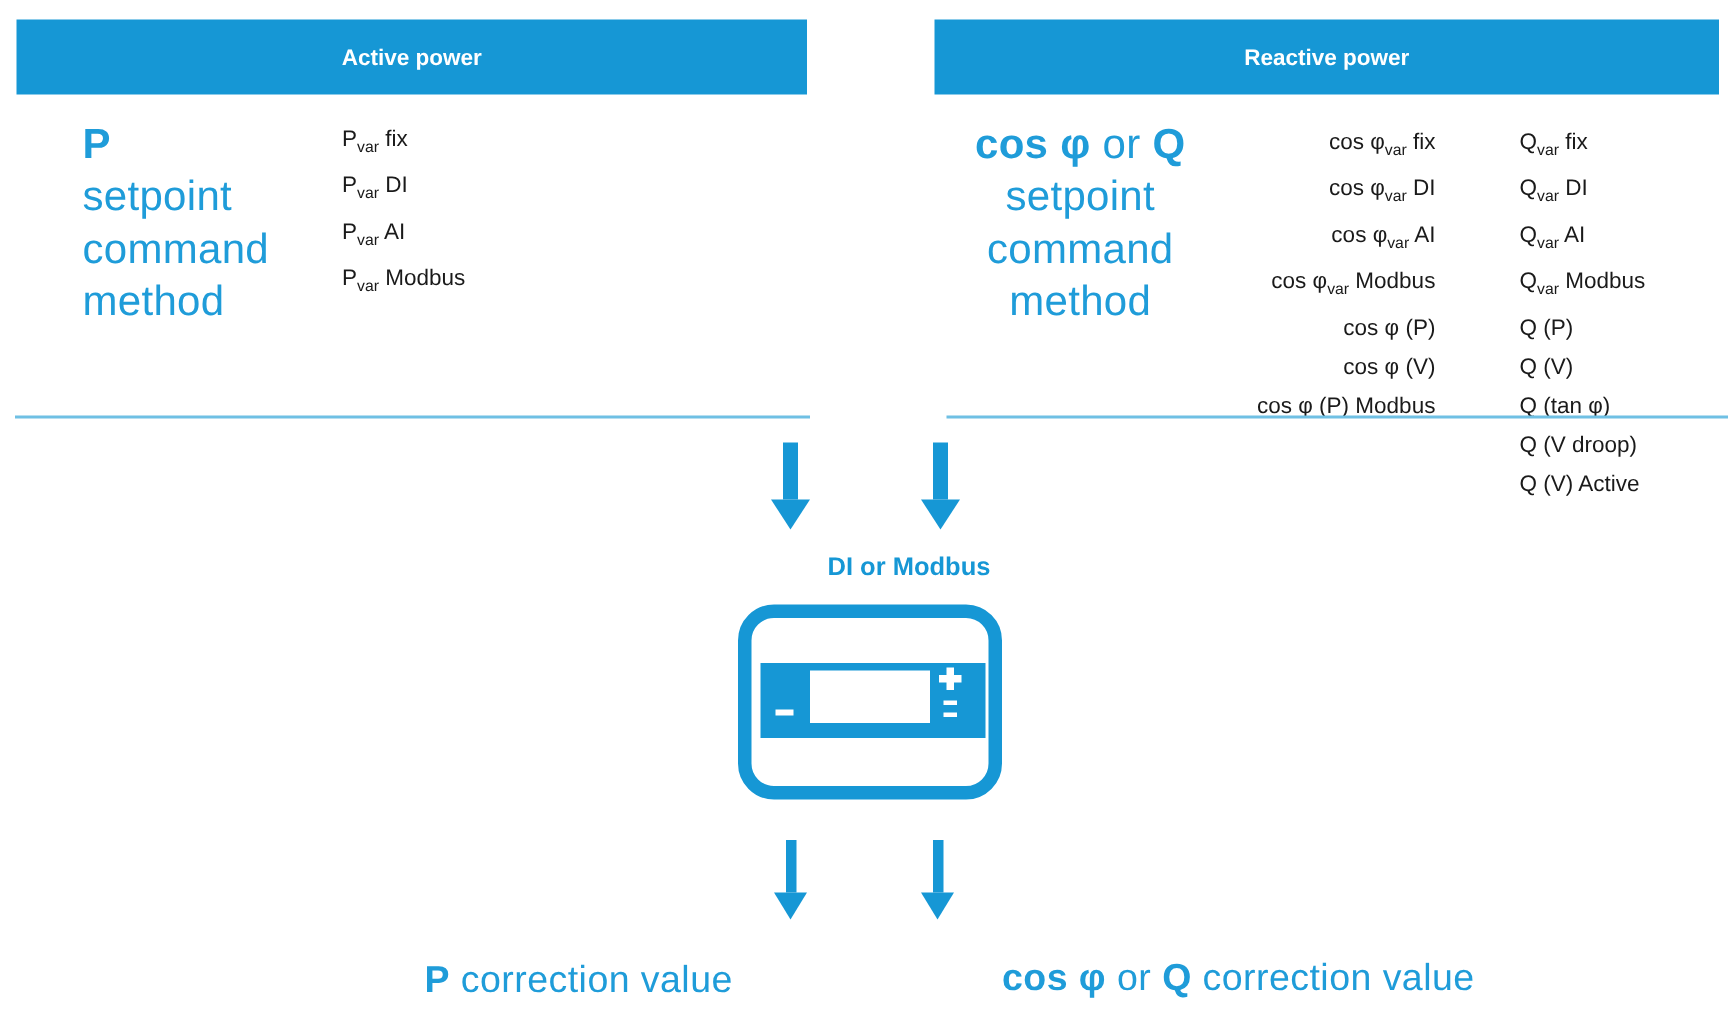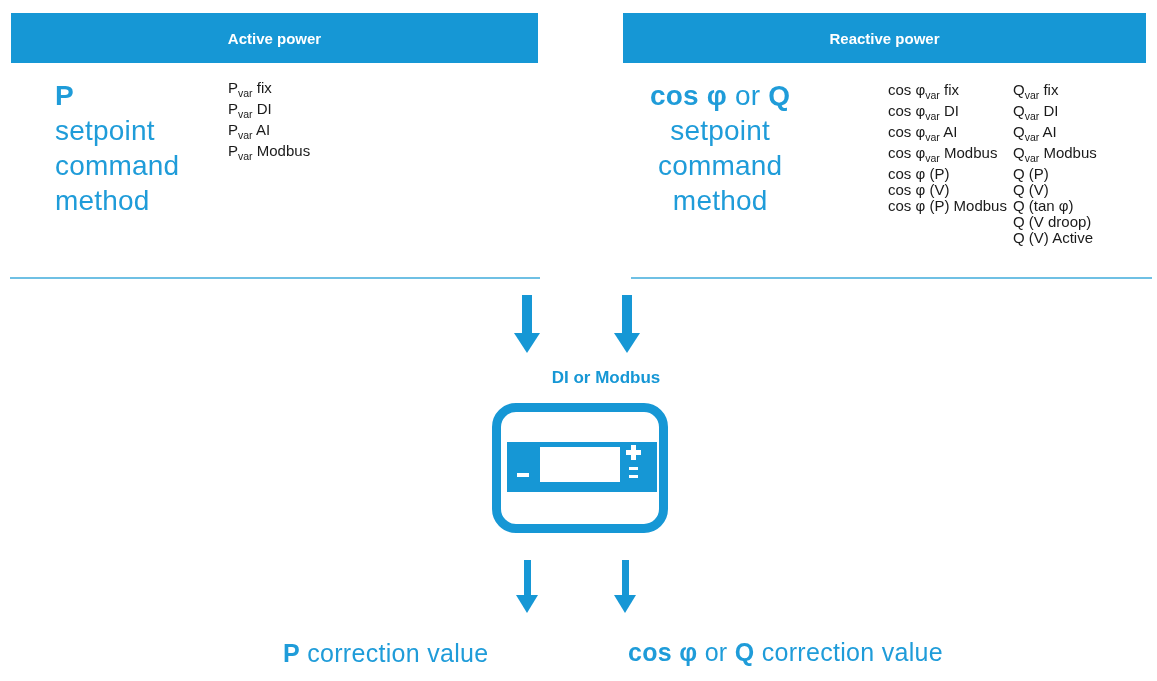--- a/index.html
+++ b/index.html
@@ -21,24 +21,24 @@
   .header-bar.left{left:11px;width:527px;}
   .header-bar.right{left:623px;width:523px;}
   .big-title{
     position:absolute;top:78px;color:var(--title-blue);
     font-size:28px;line-height:35px;letter-spacing:0.2px;
   }
   .big-title.left{left:55px;}
   .big-title.right{left:650px;text-align:center;}
   .method-list{
     position:absolute;color:var(--body-text);
-    font-size:15px;line-height:16px;white-space:nowrap;
+    font-size:15px;line-height:26px;white-space:nowrap;
   }
   .method-list.p{left:228px;top:80px;}
-  .method-list.cos{left:888px;top:82px;}
+  .method-list.cos{left:838px;top:82px;text-align:right;}
   .method-list.q{left:1013px;top:82px;}
   sub{font-size:0.7em;}
   .divider{position:absolute;top:277px;height:2px;background:var(--divider);}
   .divider.left{left:10px;width:530px;}
   .divider.right{left:631px;width:521px;}
   .arrow{position:absolute;display:flex;flex-direction:column;align-items:center;}
   .arrow .shaft{background:var(--brand);}
   .arrow .head{width:0;height:0;}
   .arrow.big .shaft{width:10px;height:38px;}
   .arrow.big .head{border-left:13px solid transparent;border-right:13px solid transparent;border-top:20px solid var(--brand);}
@@ -57,21 +57,21 @@
   .device .minus{position:absolute;left:10px;top:31px;width:12px;height:4px;background:#fff;}
   .device .plus{position:absolute;left:119px;top:3px;width:15px;height:15px;}
   .device .plus .h{position:absolute;left:0;top:5px;width:15px;height:5px;background:#fff;}
   .device .plus .v{position:absolute;left:5px;top:0;width:5px;height:15px;background:#fff;}
   .device .dash1{position:absolute;left:122px;top:25px;width:9px;height:3px;background:#fff;}
   .device .dash2{position:absolute;left:122px;top:33px;width:9px;height:3px;background:#fff;}
   .output-label{
     position:absolute;color:var(--title-blue);font-size:25px;white-space:nowrap;letter-spacing:0.3px;
   }
   .output-label.left{left:283px;top:639px;}
-  .output-label.right{left:628px;top:638px;}
+  .output-label.right{left:668px;top:638px;}
   b{font-weight:bold;}
 </style>
 </head>
 <body>
 
 <div class="canvas">
 
   <div class="header-bar right">
     <span>Reactive power</span>
   </div>

